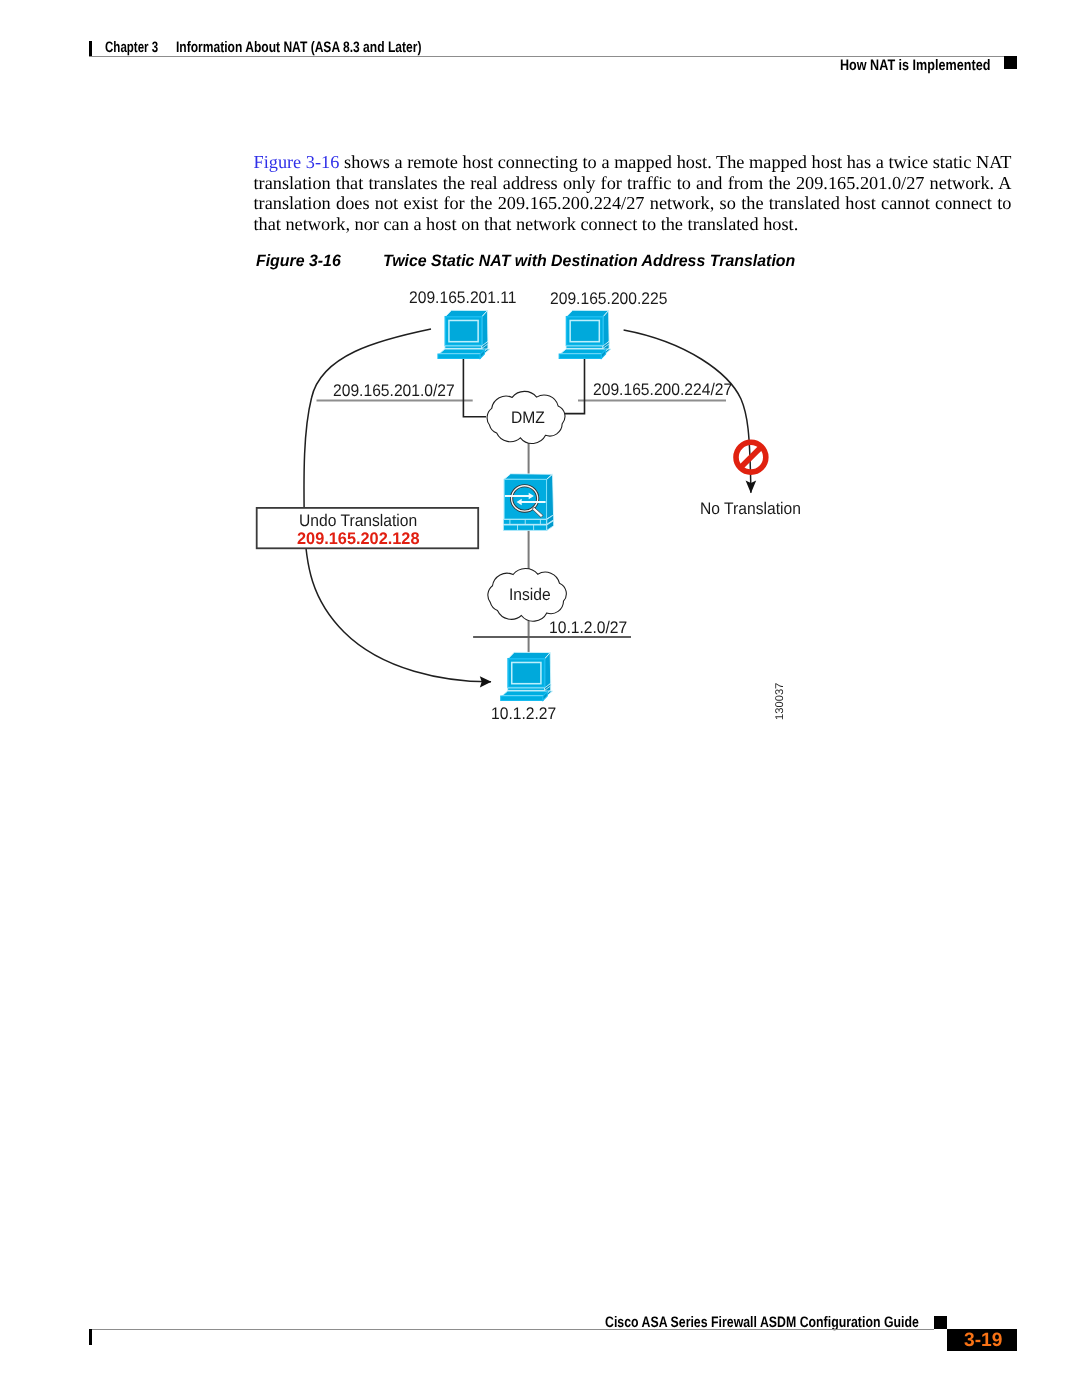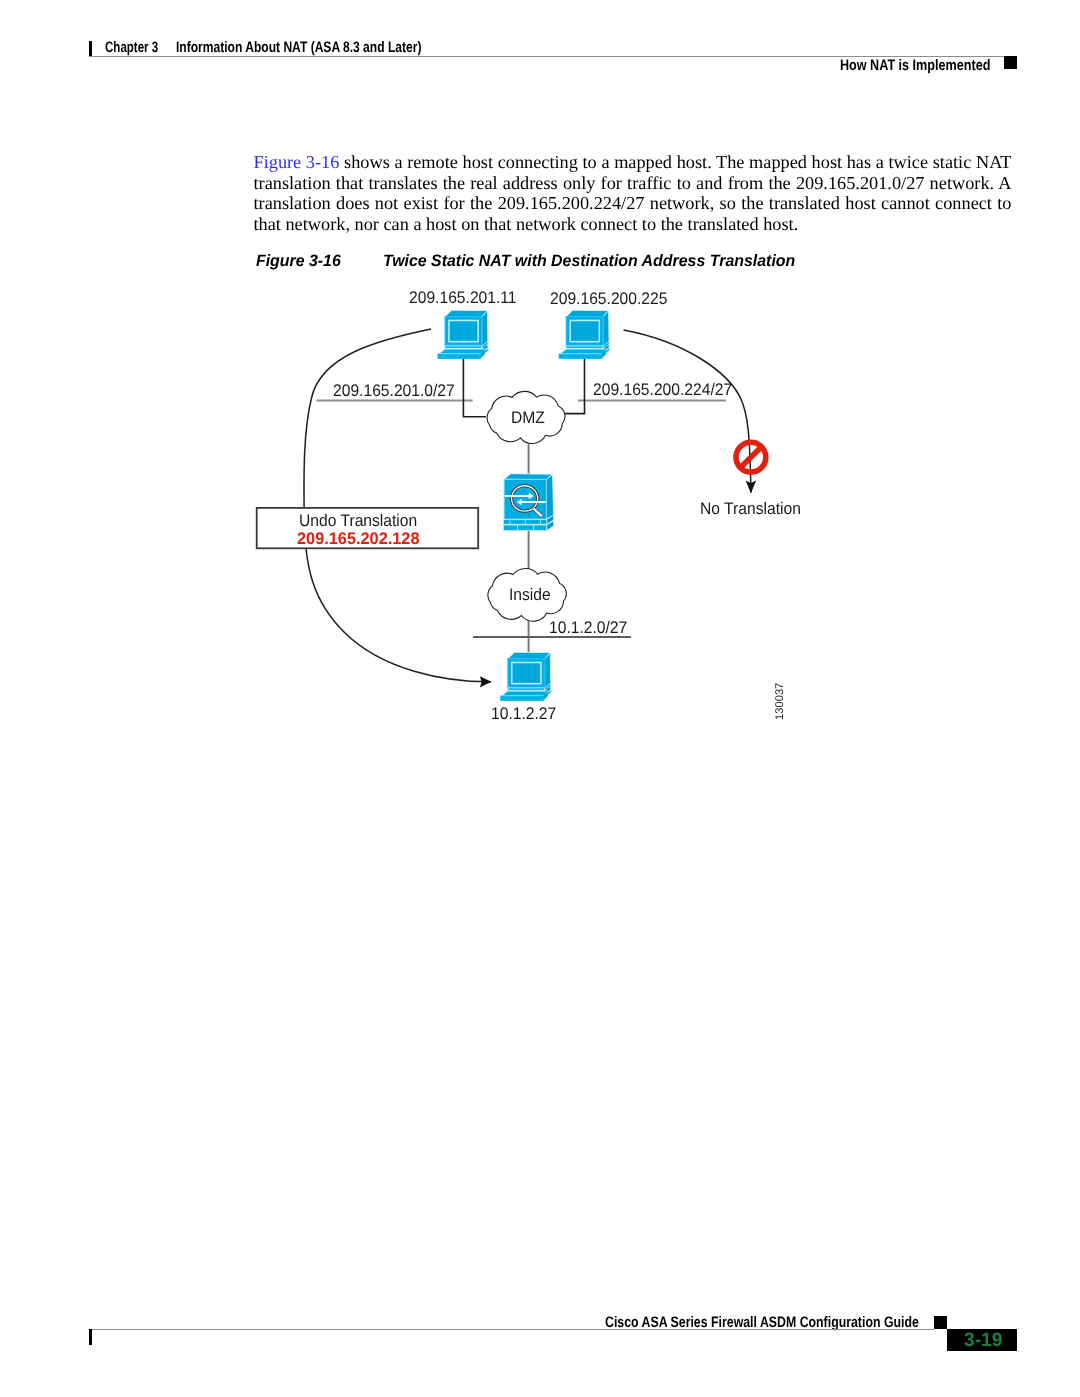--- a/index.html
+++ b/index.html
@@ -48,21 +48,21 @@
       transform:rotate(-90deg);transform-origin:left top;}
 
   
   .ftr-rule{position:absolute;left:89px;top:1329.2px;width:845.2px;height:1.2px;background:#8d8d8d;}
   .ftr-tick{position:absolute;left:88.9px;top:1329.0px;width:2.8px;height:15.6px;background:#000;}
   .ftr-txt{position:absolute;left:604.5px;top:1313.8px;white-space:nowrap;
       font-family:"Liberation Sans", sans-serif;font-weight:bold;font-size:15.2px;color:#000;
       transform:scaleX(0.812);transform-origin:left top;}
   .ftr-sq{position:absolute;left:934.2px;top:1316.3px;width:13px;height:12.9px;background:#000;}
   .ftr-pg{position:absolute;left:947.2px;top:1329.1px;width:69.4px;height:21.7px;background:#000;}
-  .ftr-pg span{position:absolute;left:17.2px;top:-0.3px;color:#15803d;
+  .ftr-pg span{position:absolute;left:17.2px;top:-0.3px;color:#f97316;
       font-family:"Liberation Sans", sans-serif;font-weight:bold;font-size:19.4px;
       transform:scaleX(0.99);transform-origin:left top;}
 </style>
 </head>
 <body>
 
 <div class="page">
 
   <div class="hdr-tick"></div>
   <div class="hdr-rule"></div>

